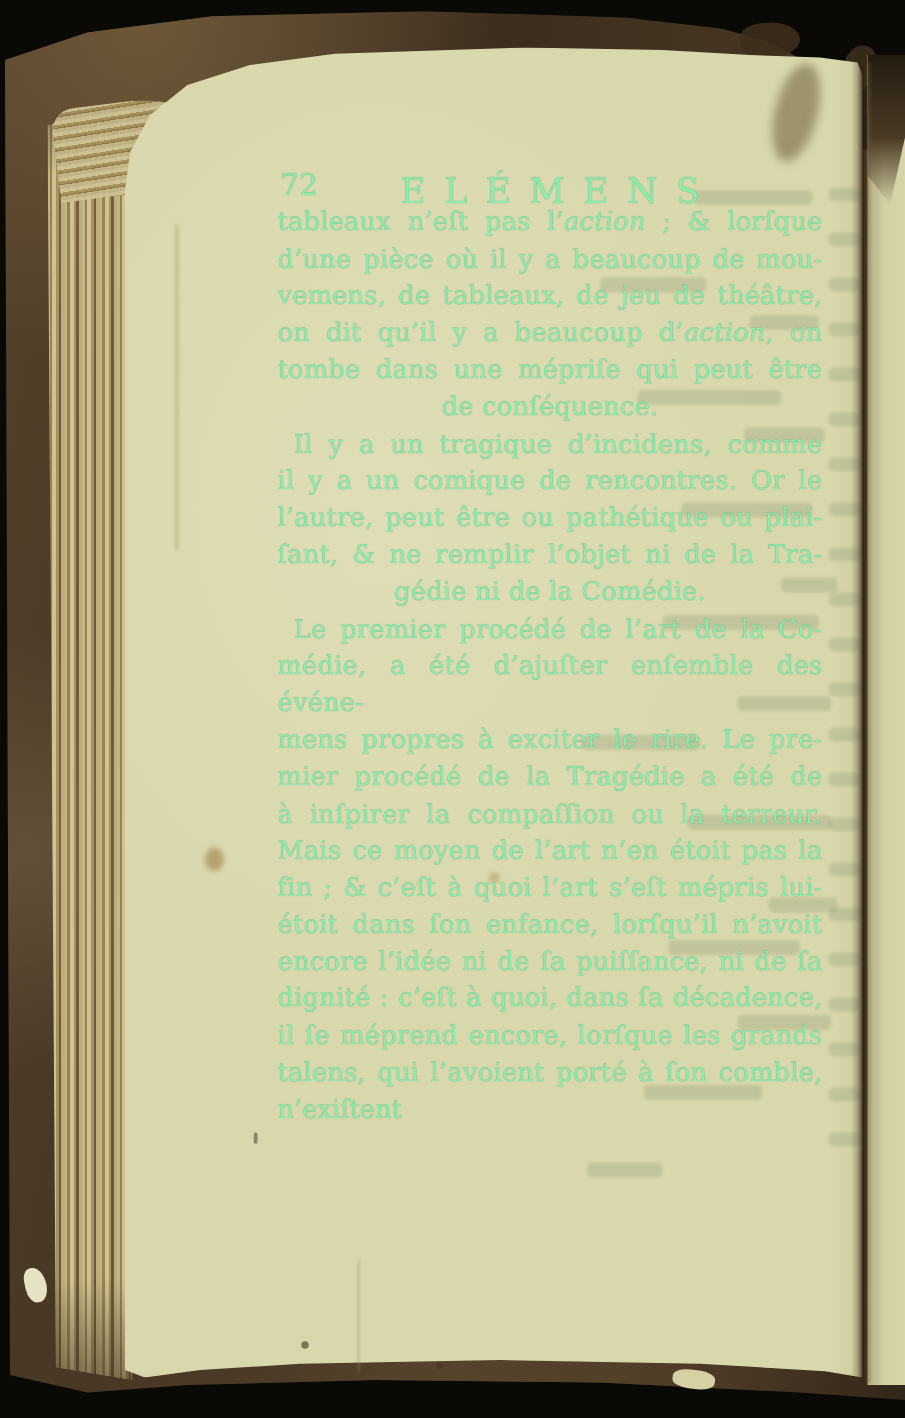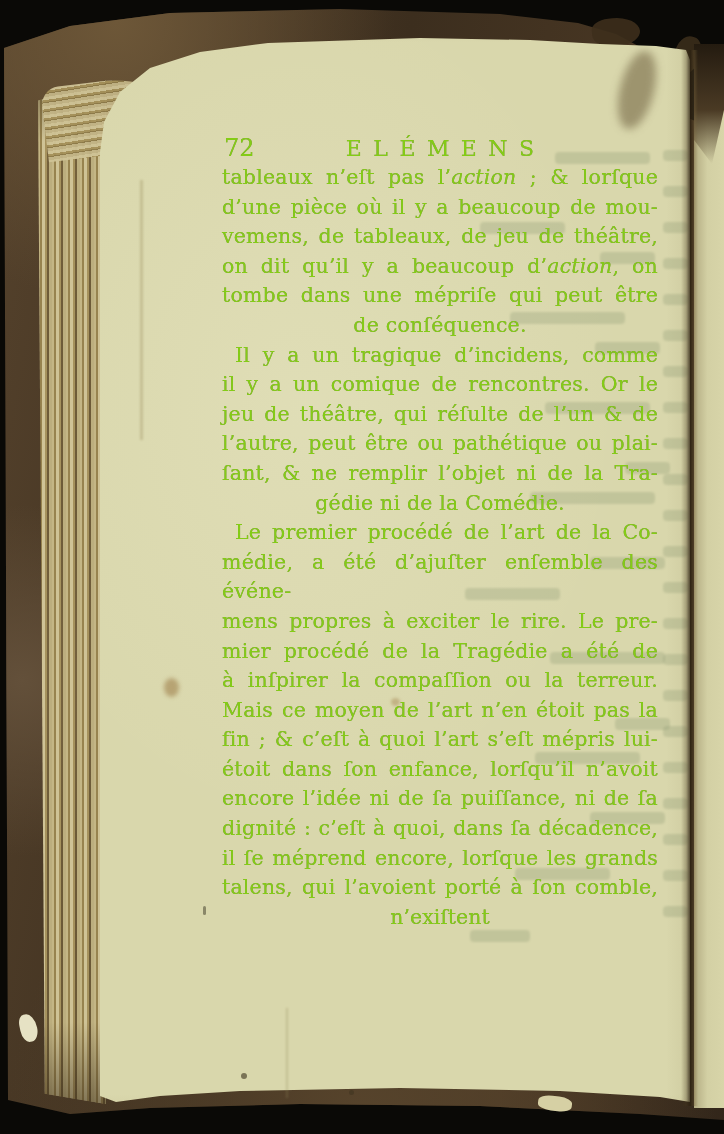--- a/index.html
+++ b/index.html
@@ -52,33 +52,33 @@
   .seam{position:absolute;left:681px;top:50px;width:17px;height:1056px;filter:blur(.4px);
     background:linear-gradient(90deg,transparent,rgba(70,55,30,.30) 30%,
       rgba(45,34,18,.82) 55%,rgba(120,100,60,.35) 80%,transparent);}
 
   
   .ghost{position:absolute;background:#87956f;opacity:.28;filter:blur(1.2px);border-radius:4px;}
   .stain{position:absolute;border-radius:50%;}
   .blob{position:absolute;background:#3d2f1c;}
 
   
-  .content{position:absolute;left:222px;top:132px;width:436px;color:#84cc16;
+  .content{position:absolute;left:222px;top:132px;width:436px;color:#86efac;
     text-shadow:0 0 .6px rgba(50,48,36,.55);}
   .headrow{position:relative;height:31px;}
   .folio{position:absolute;left:2px;top:2px;font-size:24px;}
-  .runhead{position:absolute;left:0;right:0;text-align:center;top:4px;font-size:22px;
+  .runhead{position:absolute;left:0;right:0;text-align:center;top:4px;font-size:28px;
     letter-spacing:.52em;text-indent:.52em;}
   .textcol{margin-top:0;}
   .line{font-size:20.5px;line-height:29.6px;text-align:justify;text-align-last:justify;
     letter-spacing:.2px;white-space:normal;}
   .line.noJust{text-align:center;text-align-last:auto;}
   .line.indent{text-indent:13px;}
   .line i{}
-  .catchword{font-size:20.5px;line-height:29.6px;text-align:center;}
+  .catchword{font-size:20.5px;line-height:29.6px;text-align:left;}
 </style>
 </head>
 <body>
 
 <div class="scene">
   <div class="cover"></div>
   <div class="edge-stack"></div>
   <div class="edge-corner"></div>
 
   <div class="blob" style="left:592px;top:18px;width:48px;height:28px;transform:rotate(-6deg);
@@ -151,21 +151,20 @@
     </div>
     <div class="textcol">
         <div class="line"><span>tableaux n’eſt pas l’</span><i>action</i><span> ; &amp; lorſque</span></div>
         <div class="line"><span>d’une pièce où il y a beaucoup de mou-</span></div>
         <div class="line"><span>vemens, de tableaux, de jeu de théâtre,</span></div>
         <div class="line"><span>on dit qu’il y a beaucoup d’</span><i>action</i><span>, on</span></div>
         <div class="line"><span>tombe dans une mépriſe qui peut être</span></div>
         <div class="line noJust"><span>de conſéquence.</span></div>
         <div class="line indent"><span>Il y a un tragique d’incidens, comme</span></div>
         <div class="line"><span>il y a un comique de rencontres. Or le</span></div>
-        <div class="line"><span>jeu de théâtre, qui réſulte de l’un &amp; de</span></div>
         <div class="line"><span>l’autre, peut être ou pathétique ou plai-</span></div>
         <div class="line"><span>ſant, &amp; ne remplir l’objet ni de la Tra-</span></div>
         <div class="line noJust"><span>gédie ni de la Comédie.</span></div>
         <div class="line indent"><span>Le premier procédé de l’art de la Co-</span></div>
         <div class="line"><span>médie, a été d’ajuſter enſemble des événe-</span></div>
         <div class="line"><span>mens propres à exciter le rire. Le pre-</span></div>
         <div class="line"><span>mier procédé de la Tragédie a été de</span></div>
         <div class="line"><span>à inſpirer la compaſſion ou la terreur.</span></div>
         <div class="line"><span>Mais ce moyen de l’art n’en étoit pas la</span></div>
         <div class="line"><span>fin ; &amp; c’eſt à quoi l’art s’eſt mépris lui-</span></div>

